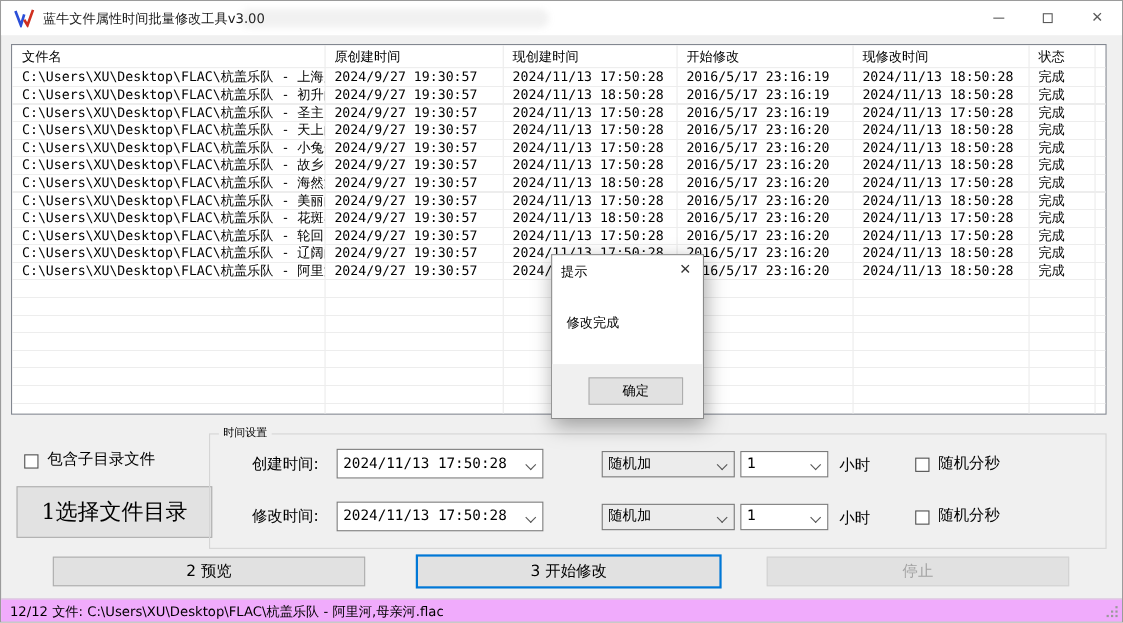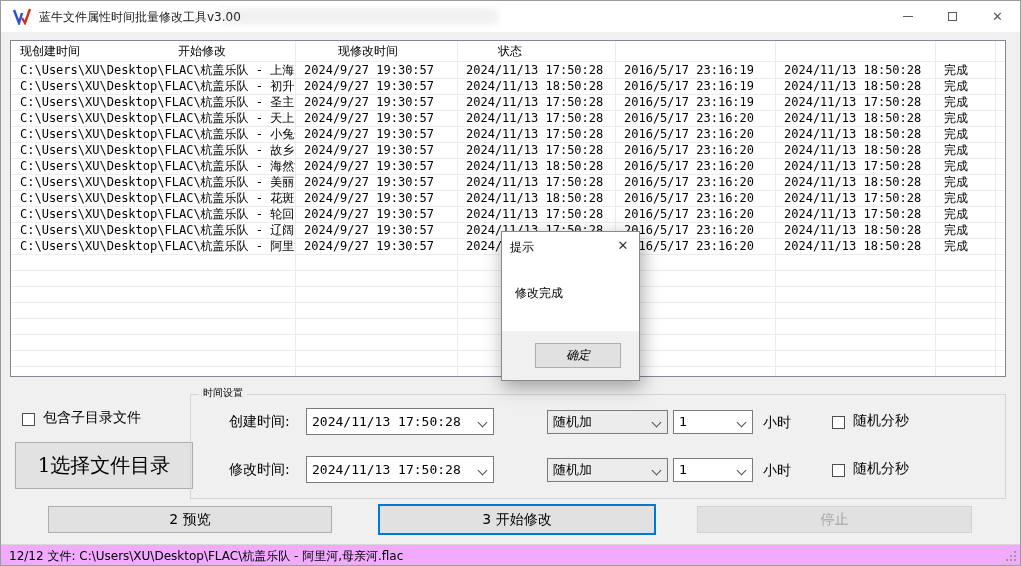--- a/index.html
+++ b/index.html
@@ -46,21 +46,21 @@
     box-shadow: 2px 6px 18px rgba(0,0,0,0.35);
     font-size:12px; z-index:10;margin-left:20px;
   }
   .dlg-title { position:absolute; left:8px; top:7px; color:#000; }
   .dlg-close { position:absolute; right:6px; top:4px; width:20px; height:20px; text-align:center; line-height:20px; color:#333; font-size:13px; }
   .dlg-msg { position:absolute; left:13px; top:53px; }
   .dlg-footer { position:absolute; left:0; right:0; bottom:0; height:49px; background:#f0f0f0; }
   .dlg-ok {
     position:absolute; left:33px; top:12px; width:86px; height:25px;
     background:#e1e1e1; border:1px solid #adadad;
-    text-align:center; line-height:23px; font-size:12px;font-style:italic;
+    text-align:center; line-height:23px; font-size:12px;
   }
   
   .chk { position:absolute; width:13px; height:13px; background:#fff; border:1px solid #4d4d4d; }
   .lbl { position:absolute; font-size:14px; white-space:nowrap; }
   .btn-selectdir {
     position:absolute; left:15px; top:442px; width:178px; height:47px;
     background:#e2e2e2; border:1px solid #adadad;
     font-family:"DejaVu Serif", serif; font-size:20px;
     display:flex; align-items:center; justify-content:center; white-space:nowrap;
   }
@@ -115,20 +115,22 @@
 </div>
 
 <div class="table">
   <div class="colline" style="left:284px"></div>
   <div class="colline" style="left:446px"></div>
   <div class="colline" style="left:604px"></div>
   <div class="colline" style="left:764px"></div>
   <div class="colline" style="left:924px"></div>
   <div class="colline" style="left:984px"></div>
   <div class="thead">
+    <div class="hcell w-file">文件名</div>
+    <div class="hcell w-oc">原创建时间</div>
     <div class="hcell w-nc">现创建时间</div>
     <div class="hcell w-om">开始修改</div>
     <div class="hcell w-nm">现修改时间</div>
     <div class="hcell w-st">状态</div>
   </div>
   <div class="tbody">
       <div class="trow">
         <div class="tcell w-file">C:\Users\XU\Desktop\FLAC\杭盖乐队 - 上海产...</div>
         <div class="tcell w-oc">2024/9/27 19:30:57</div>
         <div class="tcell w-nc">2024/11/13 17:50:28</div>

